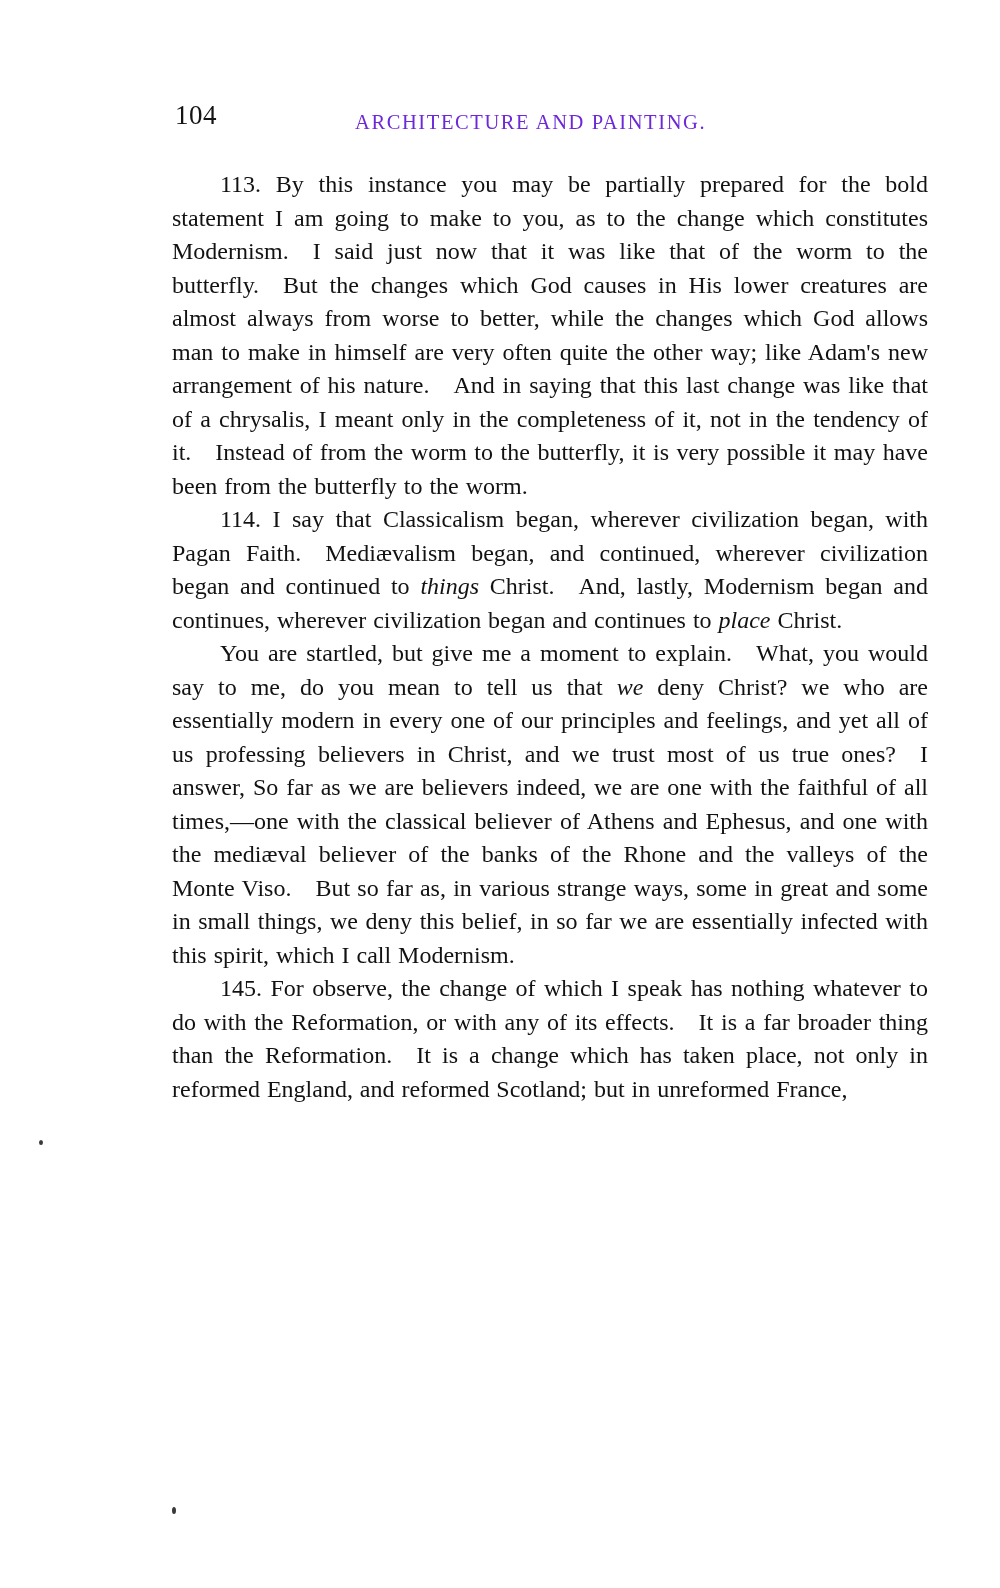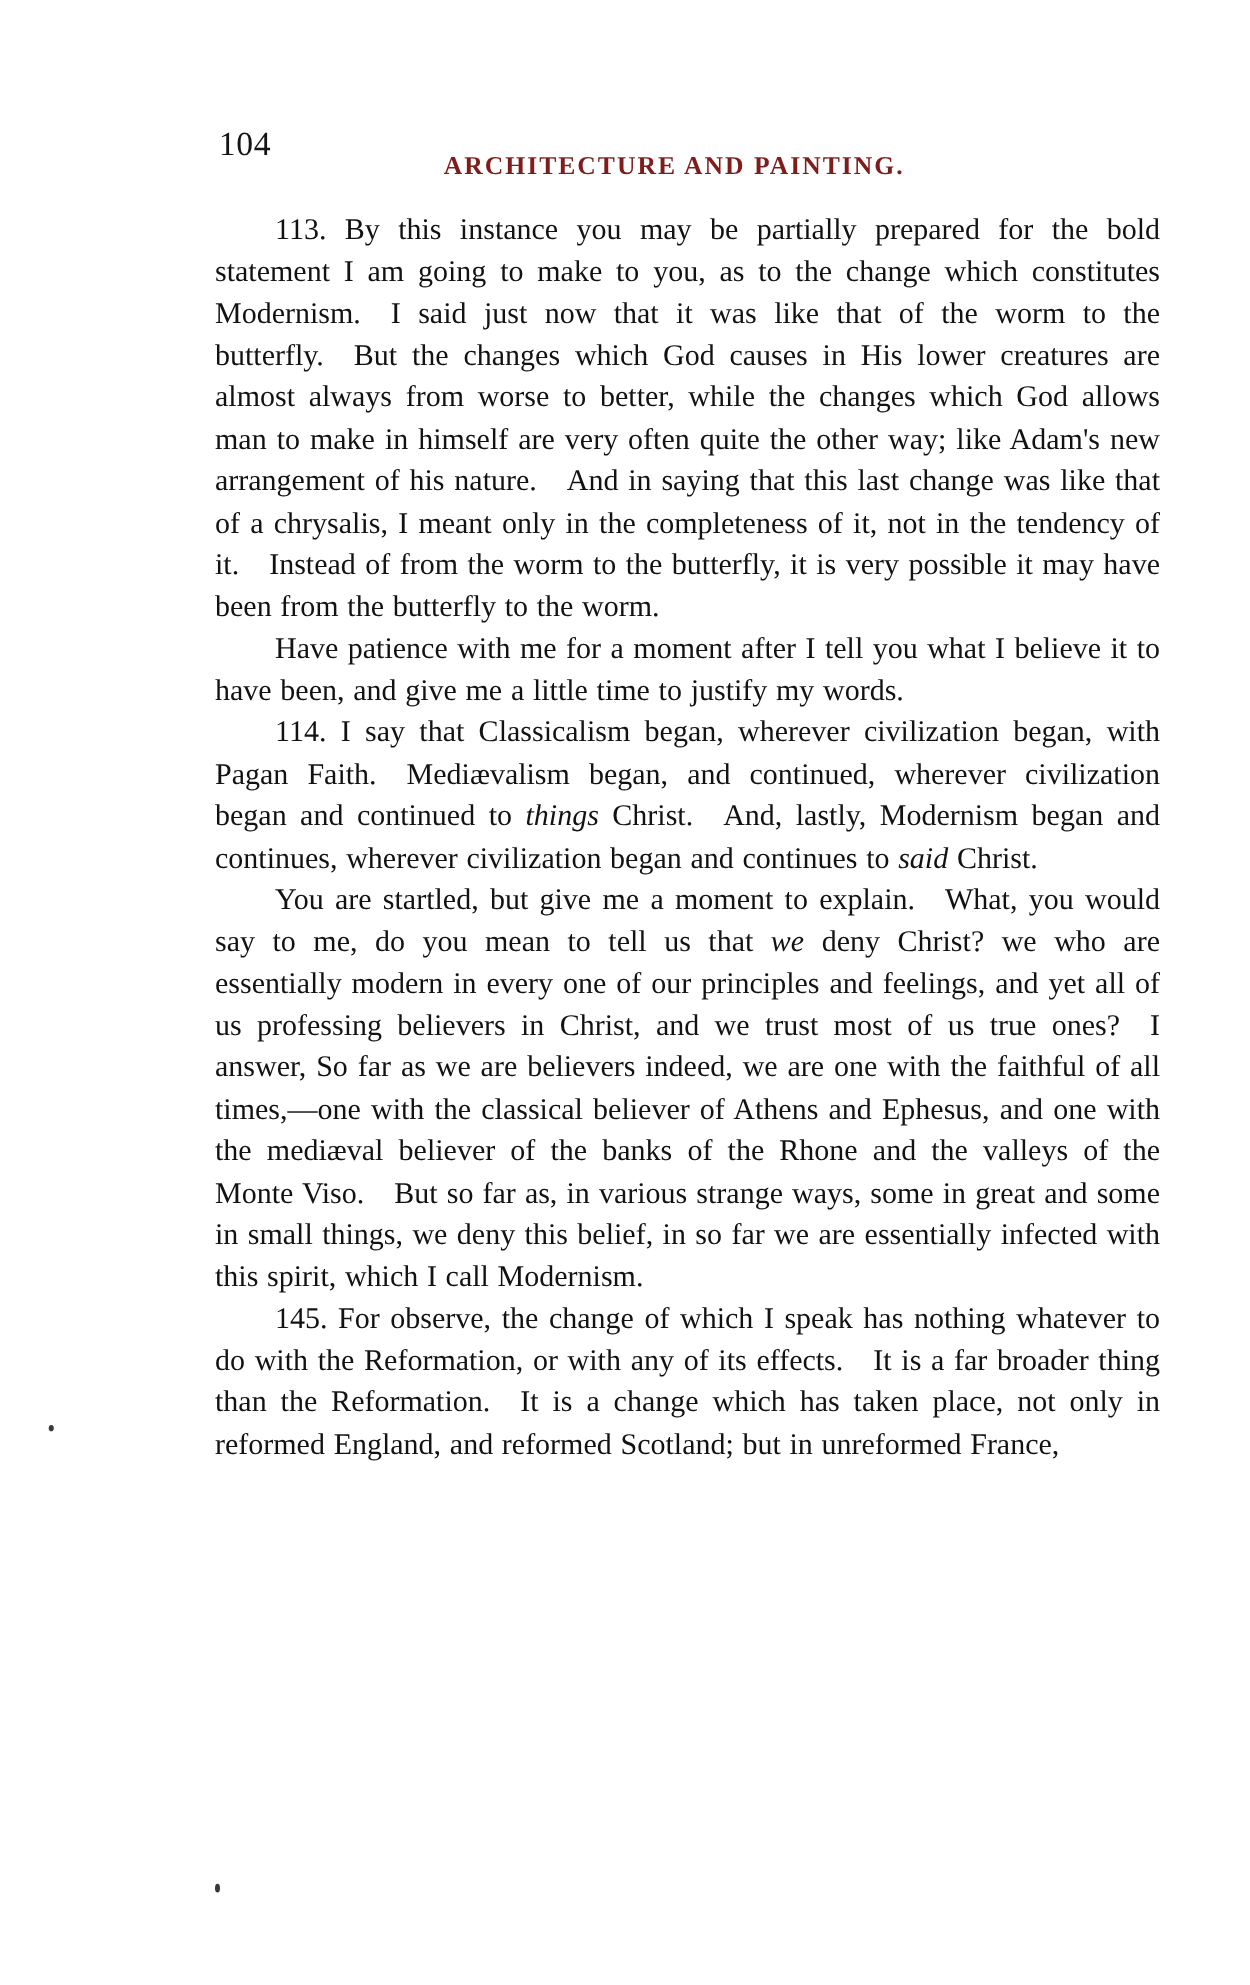--- a/index.html
+++ b/index.html
@@ -33,26 +33,25 @@
     position: absolute;
     left: 0;
     top: 0;
     font-size: 27px;
     letter-spacing: 0.5px;
     color: #141414;
   }
   .running-head {
     position: absolute;
     left: 180px;
-    top: 22px;
+    top: 11px;
     font-size: 20.5px;
     letter-spacing: 1.6px;
-    color: #7f1d1d;
+    color: #6d28d9;
     white-space: nowrap;
-    font-weight: bold;
   }
   .body-text {
     position: absolute;
     left: 172px;
     top: 168px;
     width: 756px;
   }
   p {
     margin: 0;
     font-size: 24px;
@@ -93,22 +92,21 @@
 
 <div class="page">
 
   <div class="header">
     <span class="folio">104</span>
     <span class="running-head">ARCHITECTURE AND PAINTING.</span>
   </div>
 
   <div class="body-text">
     <p>113. By this instance you may be partially prepared for the bold statement I am going to make to you, as to the change which constitutes Modernism. I said just now that it was like that of the worm to the butterfly. But the changes which God causes in His lower creatures are almost always from worse to better, while the changes which God allows man to make in himself are very often quite the other way; like Adam's new arrangement of his nature. And in saying that this last change was like that of a chrysalis, I meant only in the completeness of it, not in the tendency of it. Instead of from the worm to the butterfly, it is very possible it may have been from the butterfly to the worm.</p>
-    <p>Have patience with me for a moment after I tell you what I believe it to have been, and give me a little time to justify my words.</p>
-    <p>114. I say that Classicalism began, wherever civilization began, with Pagan Faith. Mediævalism began, and continued, wherever civilization began and continued to <em>things</em> Christ. And, lastly, Modernism began and continues, wherever civilization began and continues to <em>said</em> Christ.</p>
+    <p>114. I say that Classicalism began, wherever civilization began, with Pagan Faith. Mediævalism began, and continued, wherever civilization began and continued to <em>things</em> Christ. And, lastly, Modernism began and continues, wherever civilization began and continues to <em>place</em> Christ.</p>
     <p>You are startled, but give me a moment to explain. What, you would say to me, do you mean to tell us that <em>we</em> deny Christ? we who are essentially modern in every one of our principles and feelings, and yet all of us professing believers in Christ, and we trust most of us true ones? I answer, So far as we are believers indeed, we are one with the faithful of all times,—one with the classical believer of Athens and Ephesus, and one with the mediæval believer of the banks of the Rhone and the valleys of the Monte Viso. But so far as, in various strange ways, some in great and some in small things, we deny this belief, in so far we are essentially infected with this spirit, which I call Modernism.</p>
     <p>145. For observe, the change of which I speak has nothing whatever to do with the Reformation, or with any of its effects. It is a far broader thing than the Reformation. It is a change which has taken place, not only in reformed England, and reformed Scotland; but in unreformed France,</p>
   </div>
 
   <div class="speck speck-1"></div>
   <div class="speck speck-2"></div>
 
 </div>
 
 </body></html>

